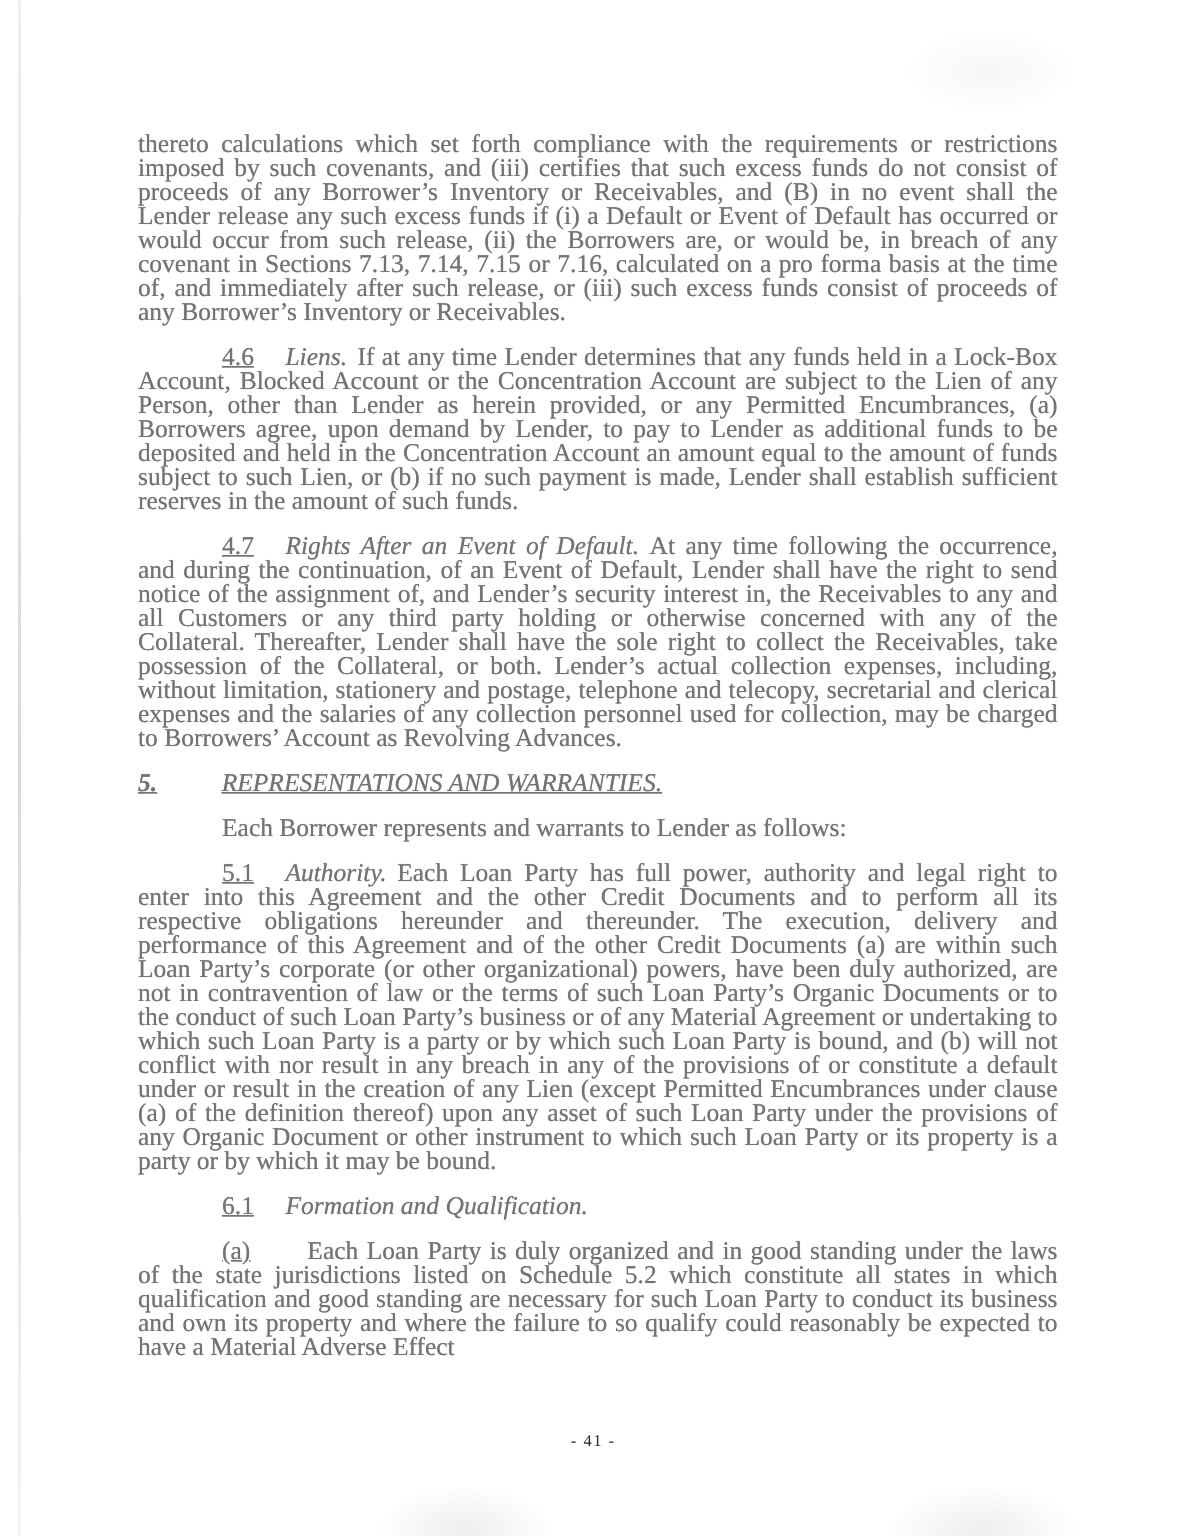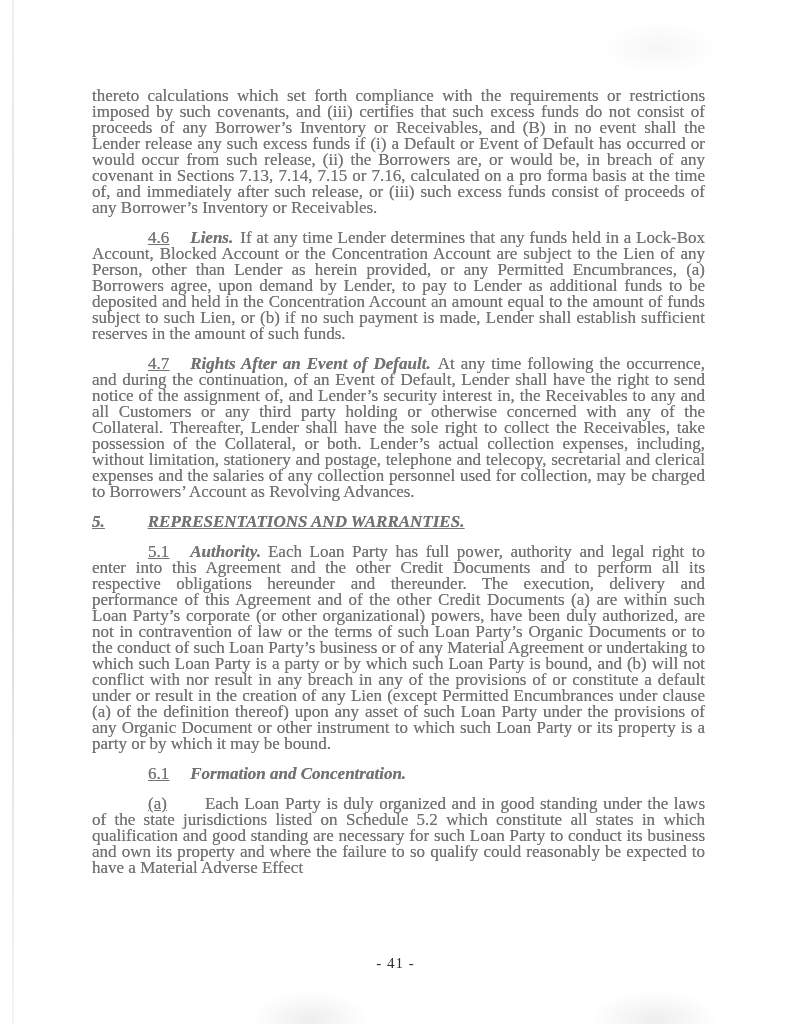--- a/index.html
+++ b/index.html
@@ -30,35 +30,35 @@
     font-size: 17px;
     line-height: 16px;
     text-shadow: 0 0 0.5px rgba(40,40,40,0.55);
   }
   p.para {
     margin: 0 0 14px 0;
     text-align: justify;
   }
   p.indent { text-indent: 56px; }
   .sec-num { font-style: normal; text-decoration: underline; }
-  .sec-title { font-weight: bold; font-style: italic; }
+  .sec-title { font-weight: normal; font-style: italic; }
   .tab-sm { display: inline-block; width: 21px; }
   .tab-md { display: inline-block; width: 38px; }
   .tab-lg { display: inline-block; width: 43px; }
   .gap2 { display: inline-block; width: 7px; }
   .heading-5 { text-indent: 0; }
   .heading-5 .sec-num { font-weight: bold; font-style: italic; }
   .heading-5 .sec-title { text-decoration: underline; margin-top: 47px; }
   .underlined-ref { }
   .page-number {
     position: absolute;
     left: 0; top: 955px; width: 791px;
     text-align: center;
     color: #2a2a2a;
-    font-size: 15px;
+    font-size: 11px;
     letter-spacing: 1px;
   }
 </style>
 </head>
 <body>
 
 <div class="scan-edge-line"></div>
 <div class="smudge smudge-top-right"></div>
 <div class="smudge smudge-bottom-left"></div>
 <div class="smudge smudge-bottom-right"></div>
@@ -66,22 +66,23 @@
 <div class="page-content">
 
   <p class="para"><span>thereto calculations which set forth compliance with the requirements or restrictions imposed by such covenants, and (iii) certifies that such excess funds do not consist of proceeds of any Borrower’s Inventory or Receivables, and (B) in no event shall the Lender release any such excess funds if (i) a Default or Event of Default has occurred or would occur from such release, (ii) the Borrowers are, or would be, in breach of any covenant in Sections 7.13, 7.14, 7.15 or 7.16, calculated on a pro forma basis at the time of, and immediately after such release, or (iii) such excess funds consist of proceeds of any Borrower’s Inventory or Receivables.</span></p>
 
   <p class="para indent"><span class="sec-num">4.6</span><span class="tab-sm"></span><span class="sec-title">Liens.</span><span class="gap2"></span><span>If at any time Lender determines that any funds held in a Lock-Box Account, Blocked Account or the Concentration Account are subject to the Lien of any Person, other than Lender as herein provided, or any Permitted Encumbrances, (a) Borrowers agree, upon demand by Lender, to pay to Lender as additional funds to be deposited and held in the Concentration Account an amount equal to the amount of funds subject to such Lien, or (b) if no such payment is made, Lender shall establish sufficient reserves in the amount of such funds.</span></p>
 
   <p class="para indent"><span class="sec-num">4.7</span><span class="tab-sm"></span><span class="sec-title">Rights After an Event of Default.</span><span class="gap2"></span><span>At any time following the occurrence, and during the continuation, of an Event of Default, Lender shall have the right to send notice of the assignment of, and Lender’s security interest in, the Receivables to any and all Customers or any third party holding or otherwise concerned with any of the Collateral.  Thereafter, Lender shall have the sole right to collect the Receivables, take possession of the Collateral, or both.  Lender’s actual collection expenses, including, without limitation, stationery and postage, telephone and telecopy, secretarial and clerical expenses and the salaries of any collection personnel used for collection, may be charged to Borrowers’ Account as Revolving Advances.</span></p>
 
   <p class="para heading-5"><span class="sec-num">5.</span><span class="tab-lg"></span><span class="sec-title">REPRESENTATIONS AND WARRANTIES.</span></p>
 
+  <p class="para indent"><span>Each Borrower  represents and warrants to Lender as follows:</span></p>
 
   <p class="para indent"><span class="sec-num">5.1</span><span class="tab-sm"></span><span class="sec-title">Authority.</span><span class="gap2"></span><span>Each Loan Party has full power, authority and legal right to enter into this Agreement and the other Credit Documents and to perform all its respective obligations hereunder and thereunder.  The execution, delivery and performance of this Agreement and of the other Credit Documents (a) are within such Loan Party’s corporate (or other organizational) powers, have been duly authorized, are not in contravention of law or the terms of such Loan Party’s Organic Documents or to the conduct of such Loan Party’s business or of any Material Agreement or undertaking to which such Loan Party is a party or by which such Loan Party is bound, and (b) will not conflict with nor result in any breach in any of the provisions of or constitute a default under or result in the creation of any Lien (except Permitted Encumbrances under clause (a) of the definition thereof) upon any asset of such Loan Party under the provisions of any Organic Document or other instrument to which such Loan Party or its property is a party or by which it may be bound.</span></p>
 
-  <p class="para indent"><span class="sec-num">6.1</span><span class="tab-sm"></span><span class="sec-title">Formation and Concentration.</span></p>
+  <p class="para indent"><span class="sec-num">6.1</span><span class="tab-sm"></span><span class="sec-title">Formation and Qualification.</span></p>
 
   <p class="para indent"><span class="sec-num">(a)</span><span class="tab-md"></span><span>Each Loan Party is duly organized and in good standing under the laws of the state jurisdictions listed on </span><span class="underlined-ref">Schedule 5.2</span><span> which constitute all states in which qualification and good standing are necessary for such Loan Party to conduct its business and own its property and where the failure to so qualify could reasonably be expected to have a Material Adverse Effect</span></p>
 
 </div>
 
 <div class="page-number">- 41 -</div>
 
 </body></html>

